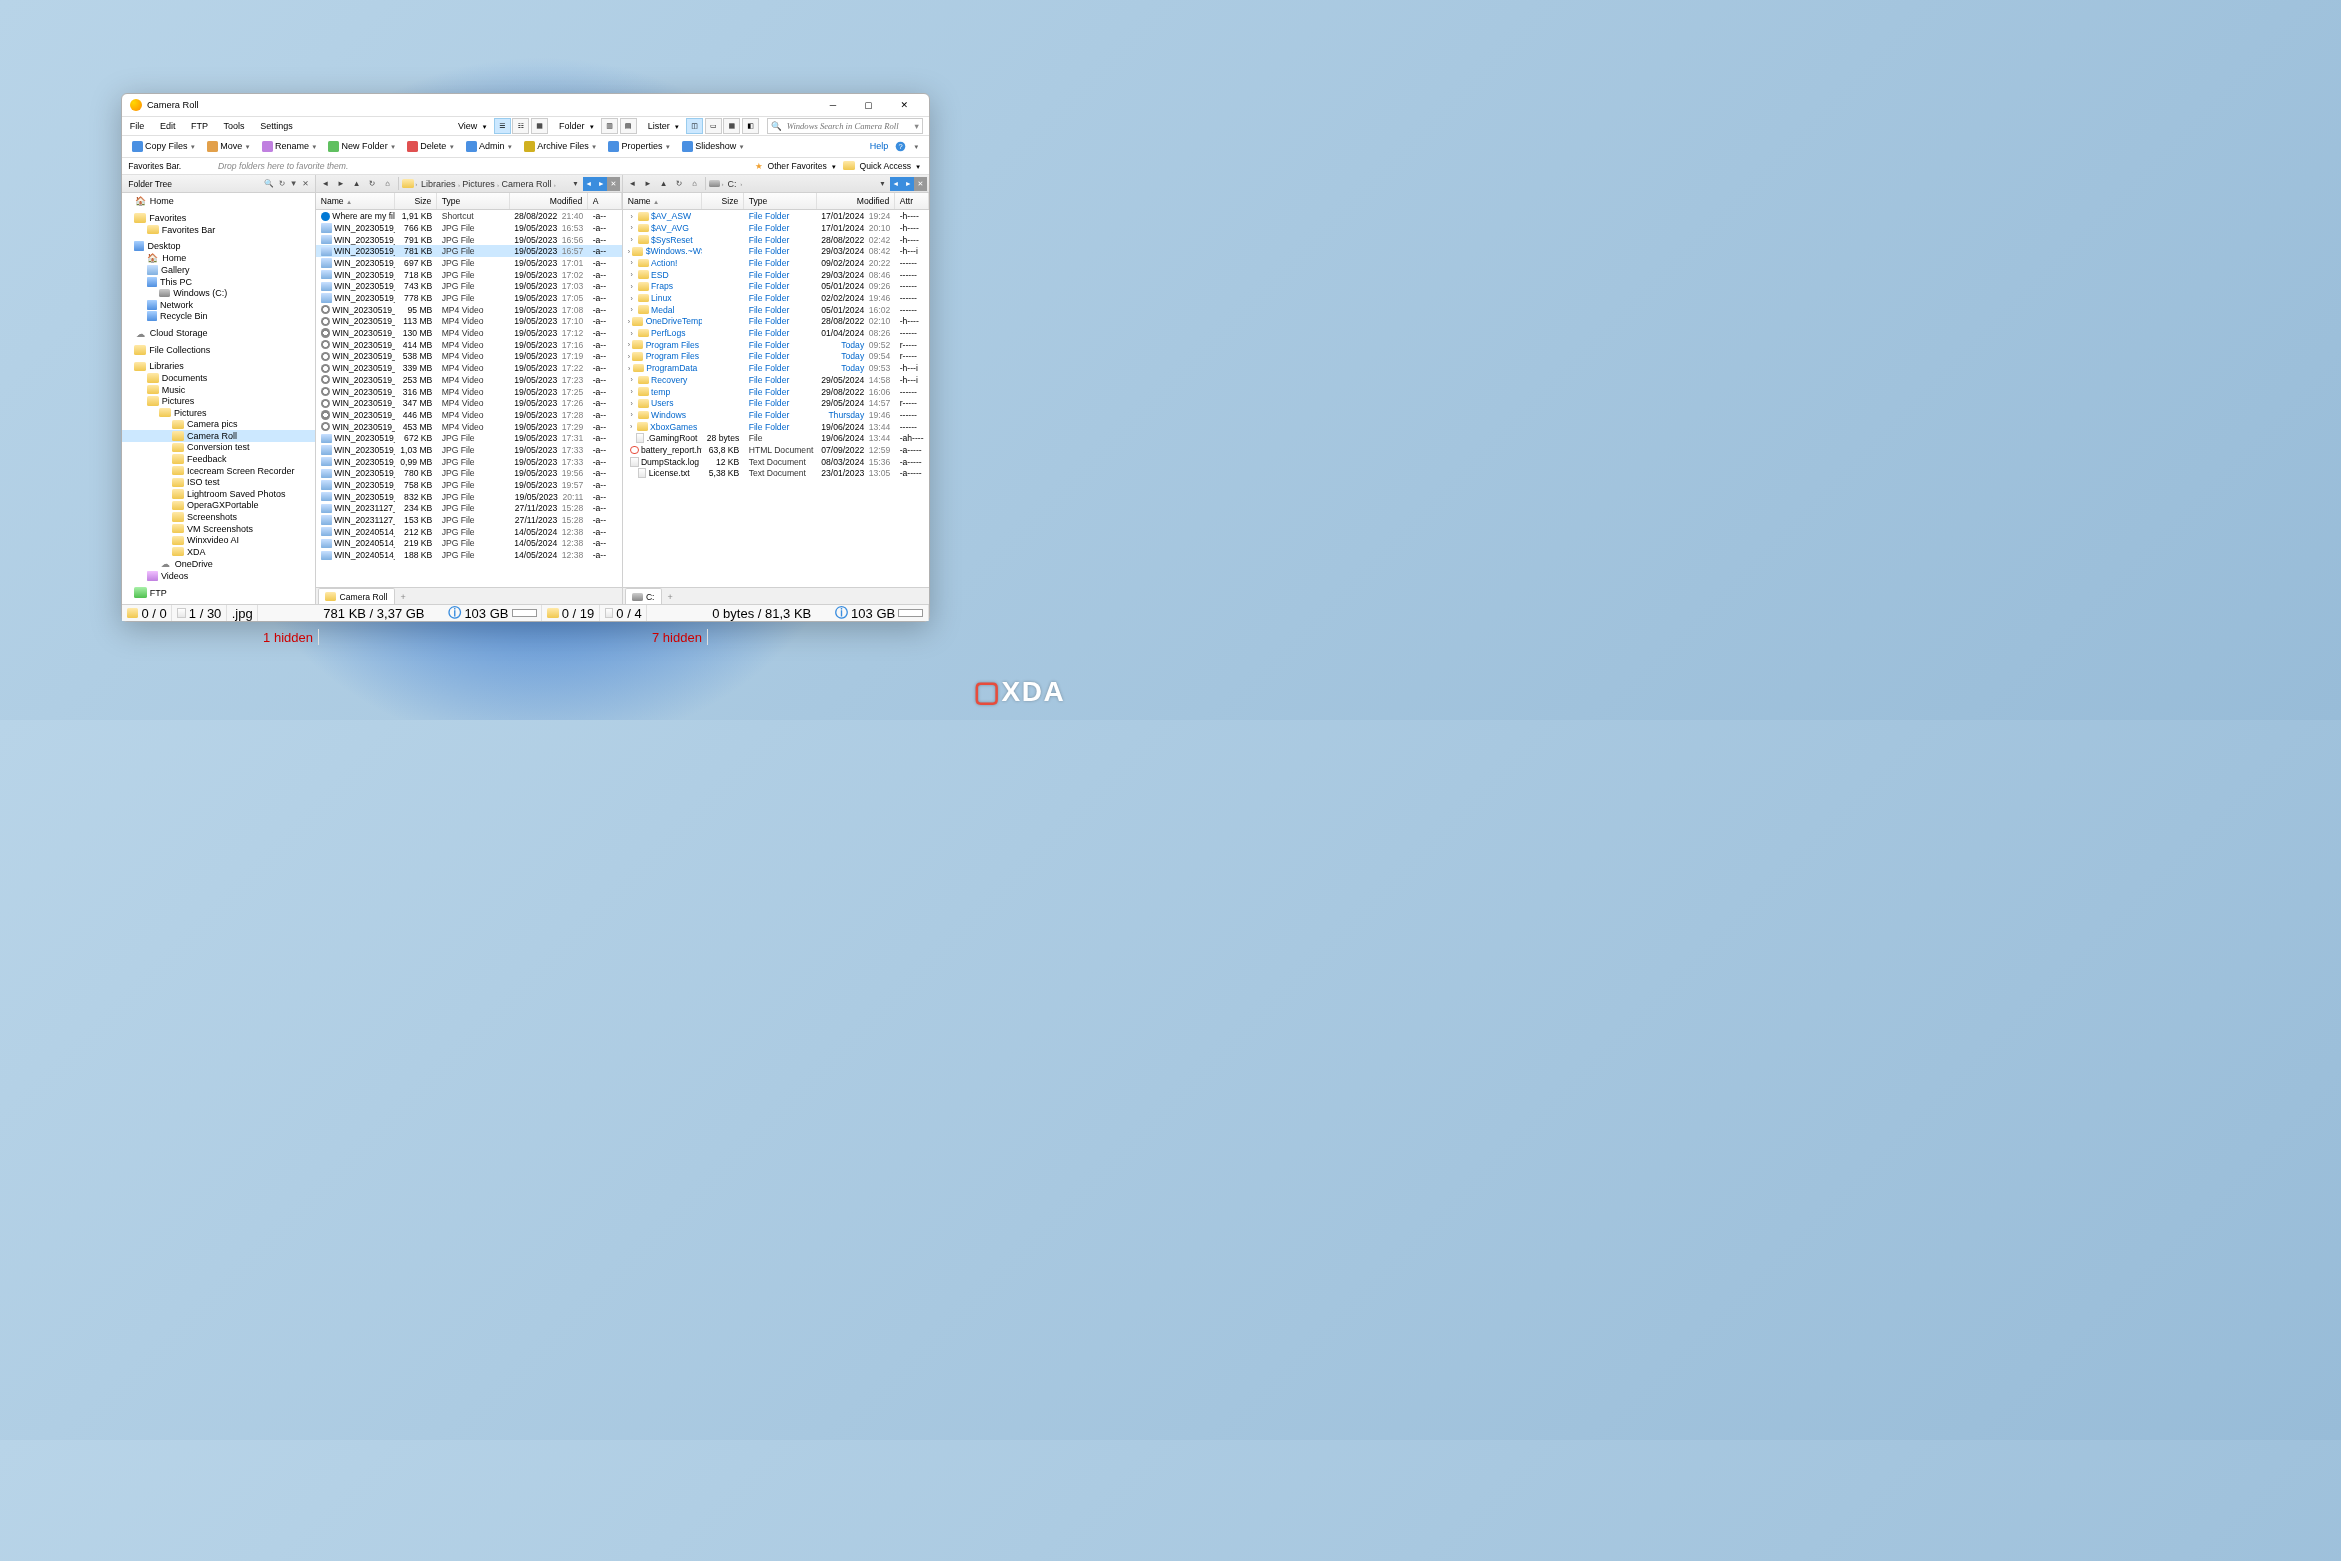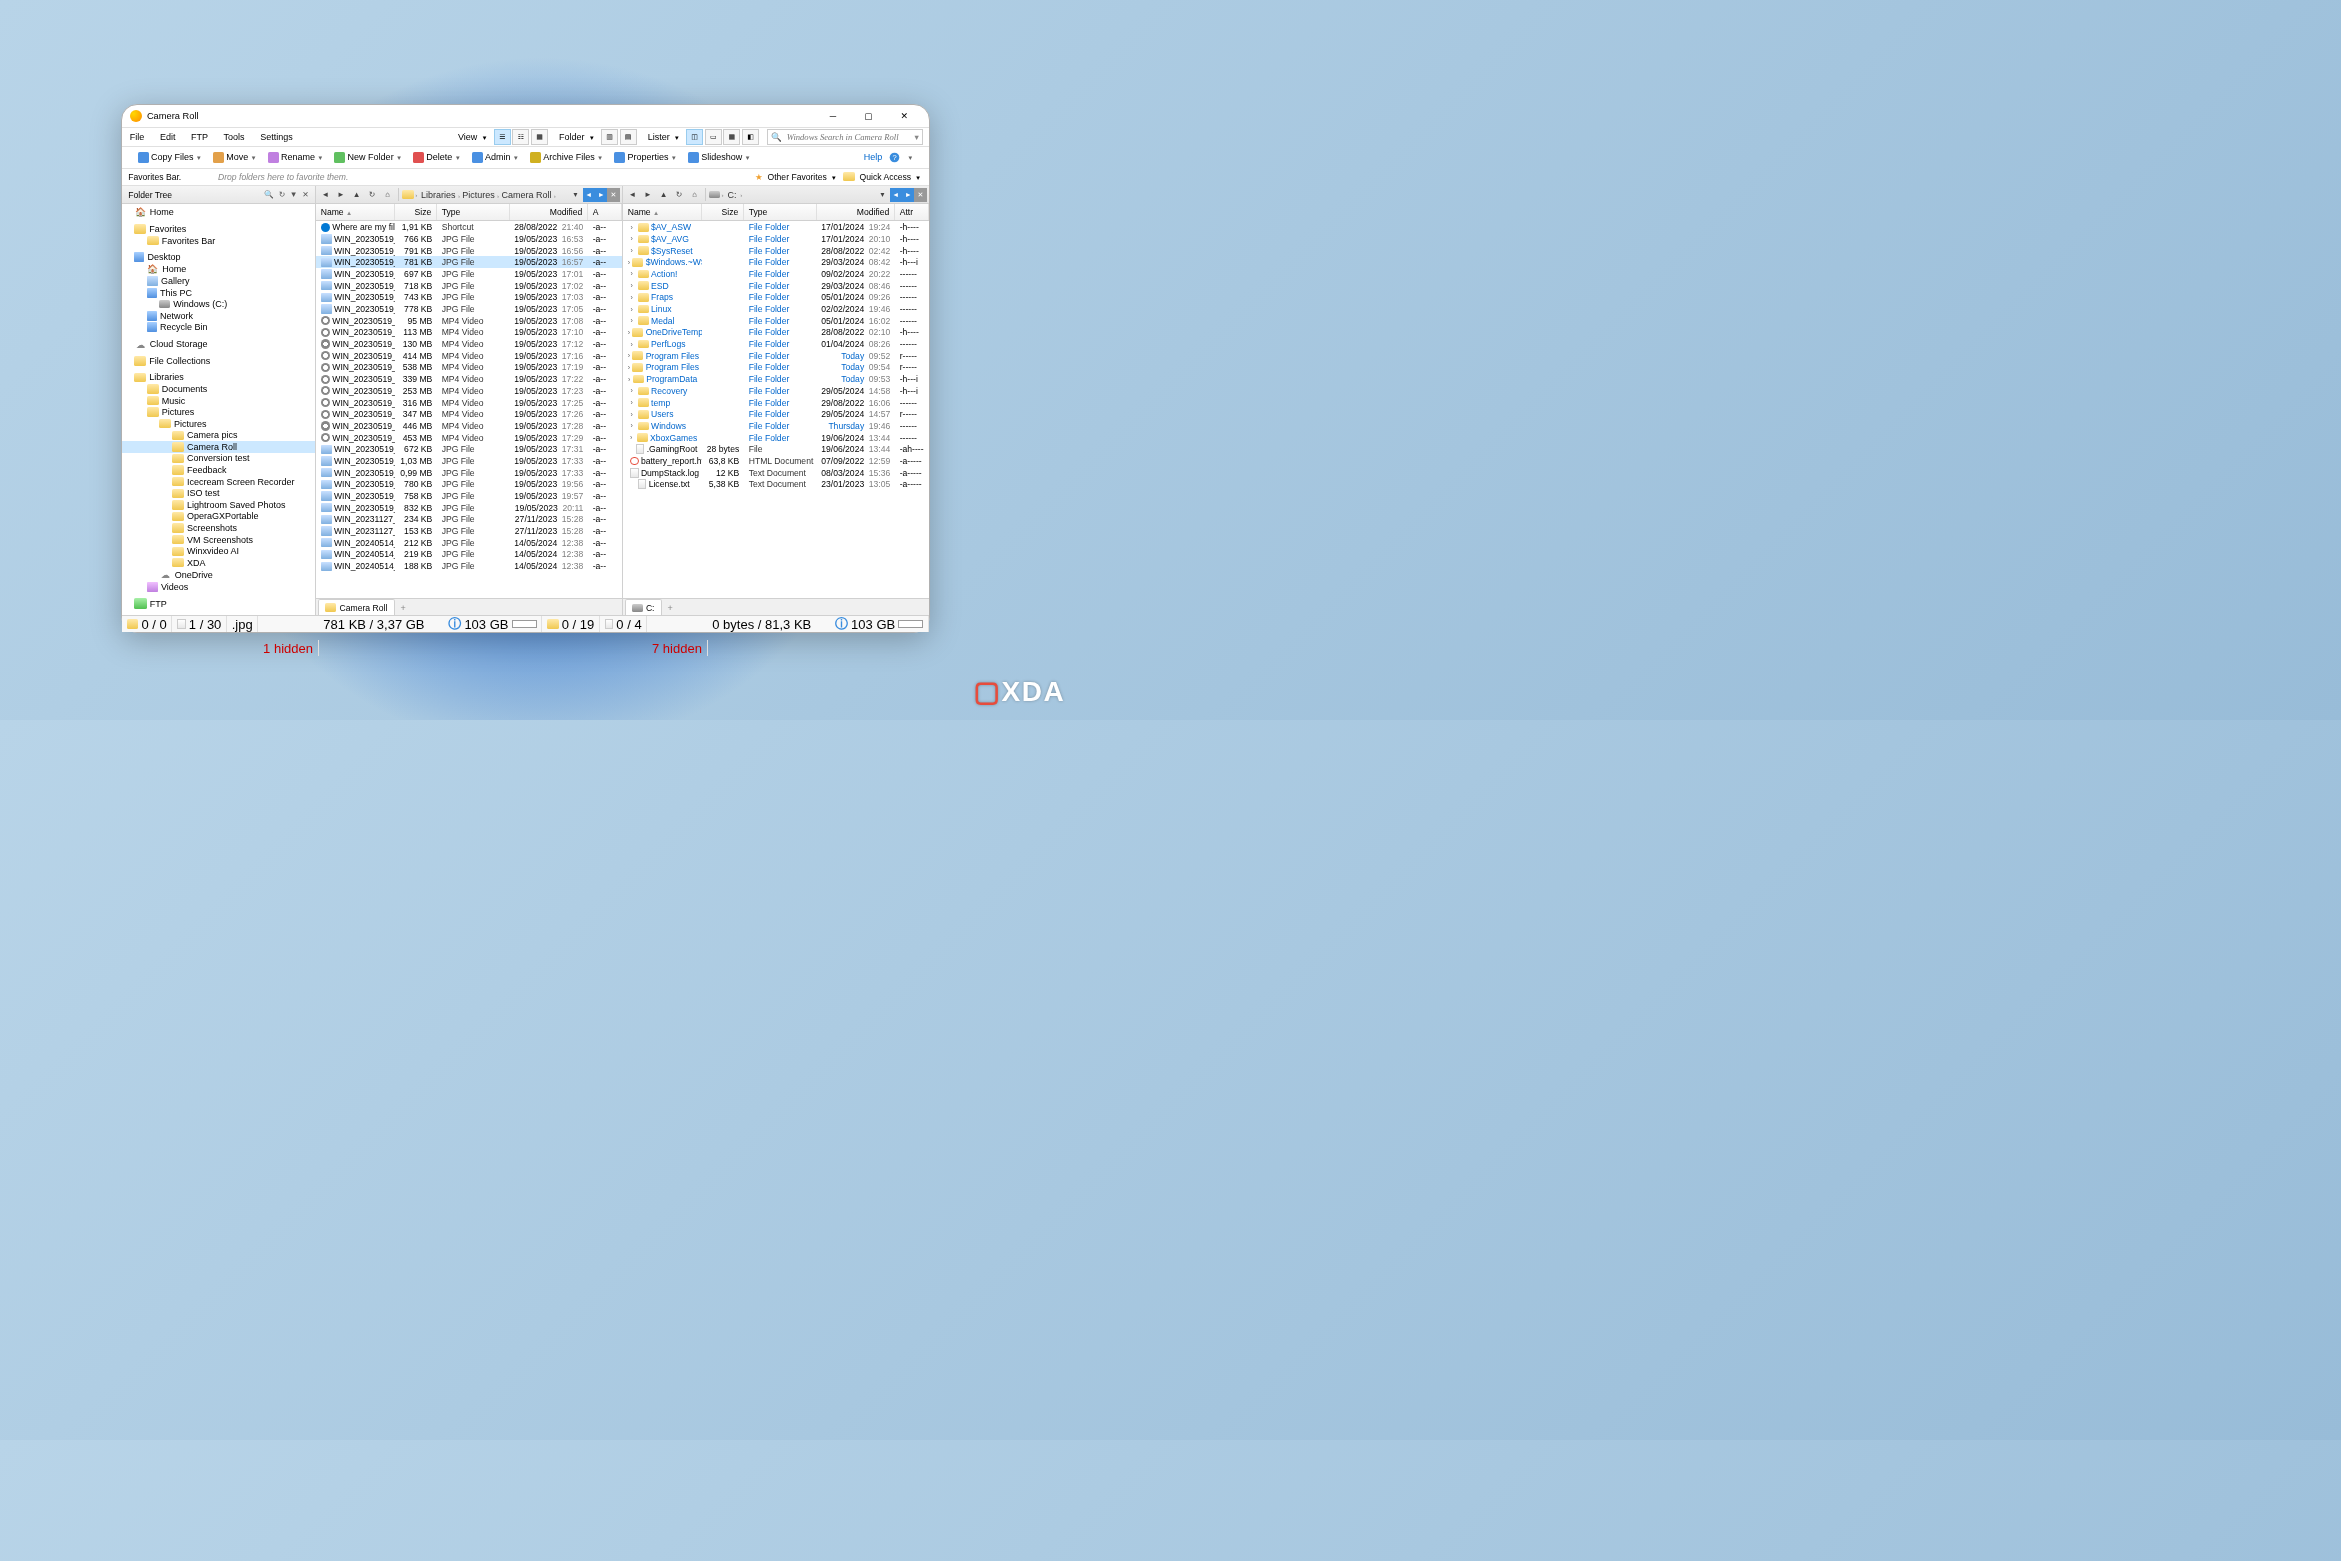--- a/index.html
+++ b/index.html
@@ -25,25 +25,25 @@
   position: absolute;
   bottom: 11.7px; right: 15.6px;
   font: bold 28px sans-serif;
   color: #fff;
   letter-spacing: 1.6px;
   text-shadow: 0 0 3.1px rgba(0,0,0,.3);
 }
 .watermark .q { color: #e74c3c; }
 .window {
   position: absolute;
-  top: 104px; left: 121px;
+  top: 93px; left: 121px;
   width: 809px; height: 529px;
   background: #fff;
   border: 0.8px solid #b0b0b0;
-  border-radius: 16px;
+  border-radius: 6px;
   box-shadow: 0 6.2px 31px rgba(0,0,0,.25);
   display: flex;
   flex-direction: column;
 }
 .titlebar {
   height: 23px;
   display: flex;
   align-items: center;
   padding: 0 7.8px;
   border-bottom: 0.8px solid #e0e0e0;
@@ -72,21 +72,21 @@
 .mr-btn.blue { background: #cce8ff; border-color: #99ccee; }
 .mr-sep { width: 4.7px; }
 .search-box {
   width: 156px; height: 15.6px; border: 0.8px solid #ccc; background: #fff;
   display: flex; align-items: center; padding: 0 3.1px; gap: 3.1px;
 }
 .search-box input { border: 0; outline: 0; flex: 1; font: italic 8.6px 'Segoe UI'; }
 .sicon { color: #888; font-size: 8.6px; }
 .toolbar {
   height: 22px; display: flex; align-items: center; gap: 1.6px;
-  padding: 0 11px; border-bottom: 0.8px solid #e0e0e0;
+  padding: 0 5px; border-bottom: 0.8px solid #e0e0e0;
 }
 .tool-btn { display: flex; align-items: center; gap: 2.3px; padding: 2.3px 4.7px; cursor: pointer; }
 .tool-ico { width: 11px; height: 11px; }
 .tool-chev { font-size: 6.2px; color: #666; }
 .tool-help { margin-left: auto; color: #0066cc; display: flex; align-items: center; gap: 7px; }
 .favbar {
   height: 17px; display: flex; align-items: center; padding: 0 6.2px; gap: 7.8px;
   border-bottom: 0.8px solid #e0e0e0; font-size: 8.6px;
 }
 .favbar-hint { color: #888; font-style: italic; margin-left: 29px; }

